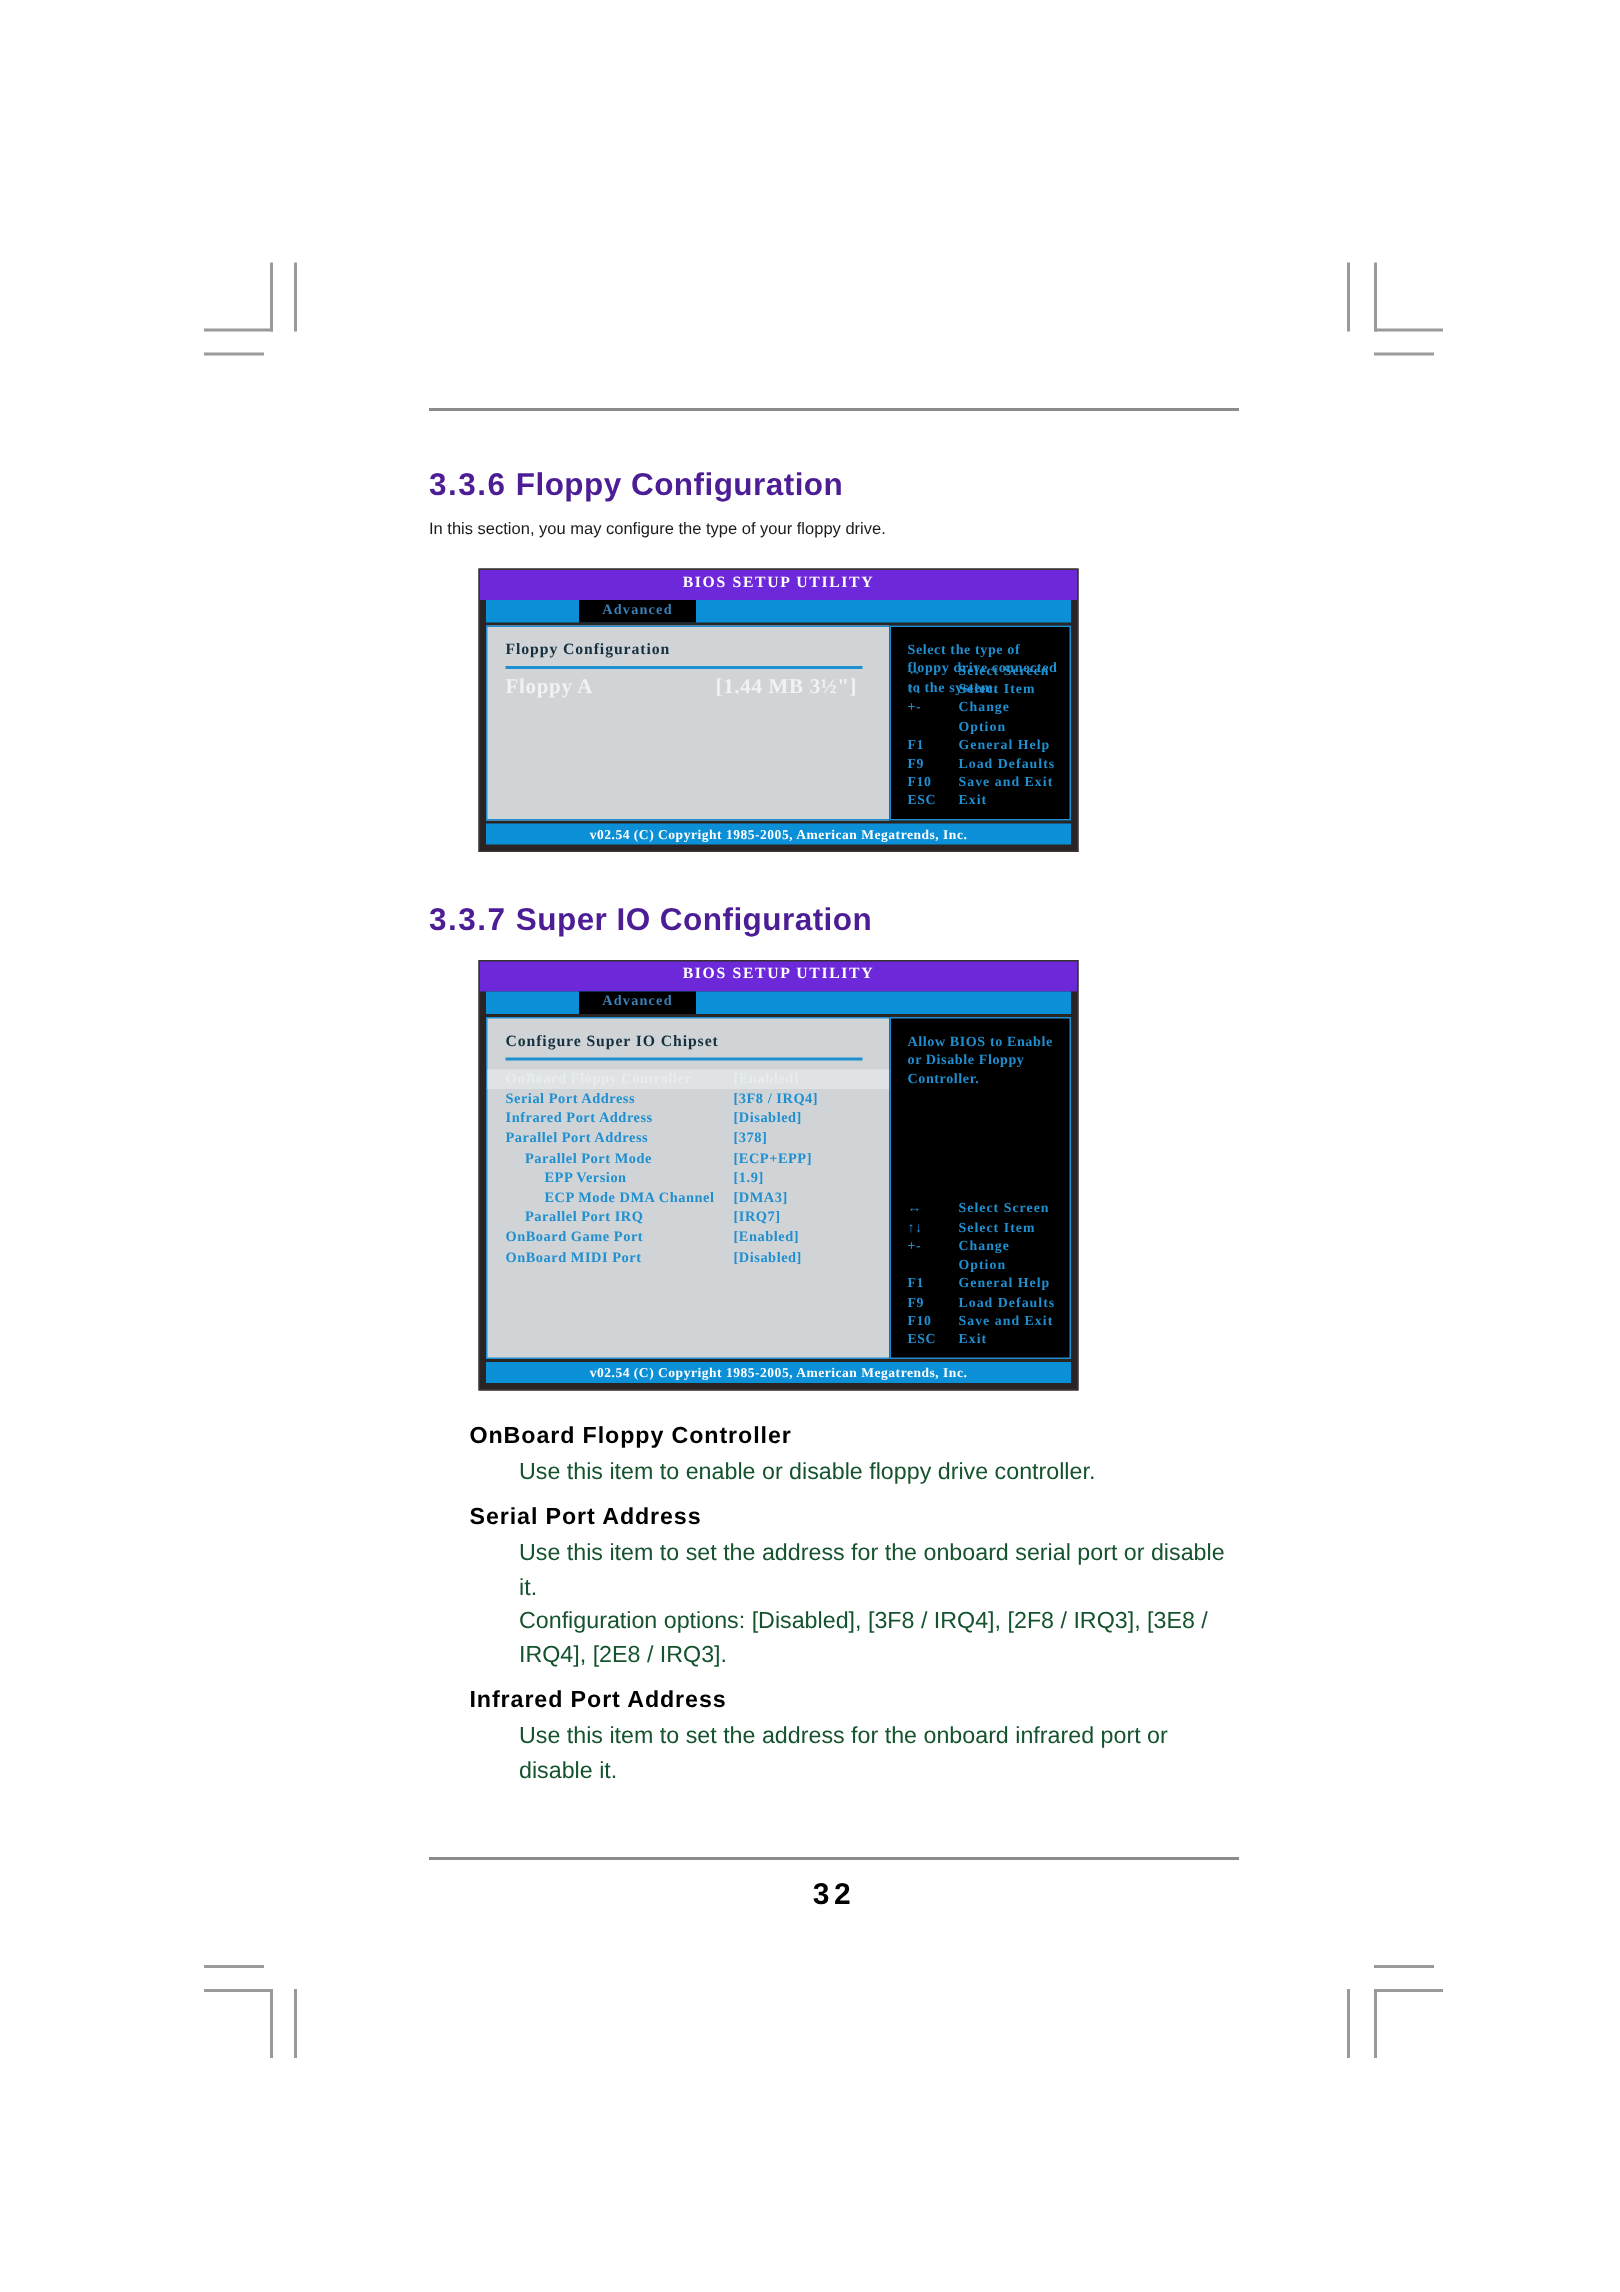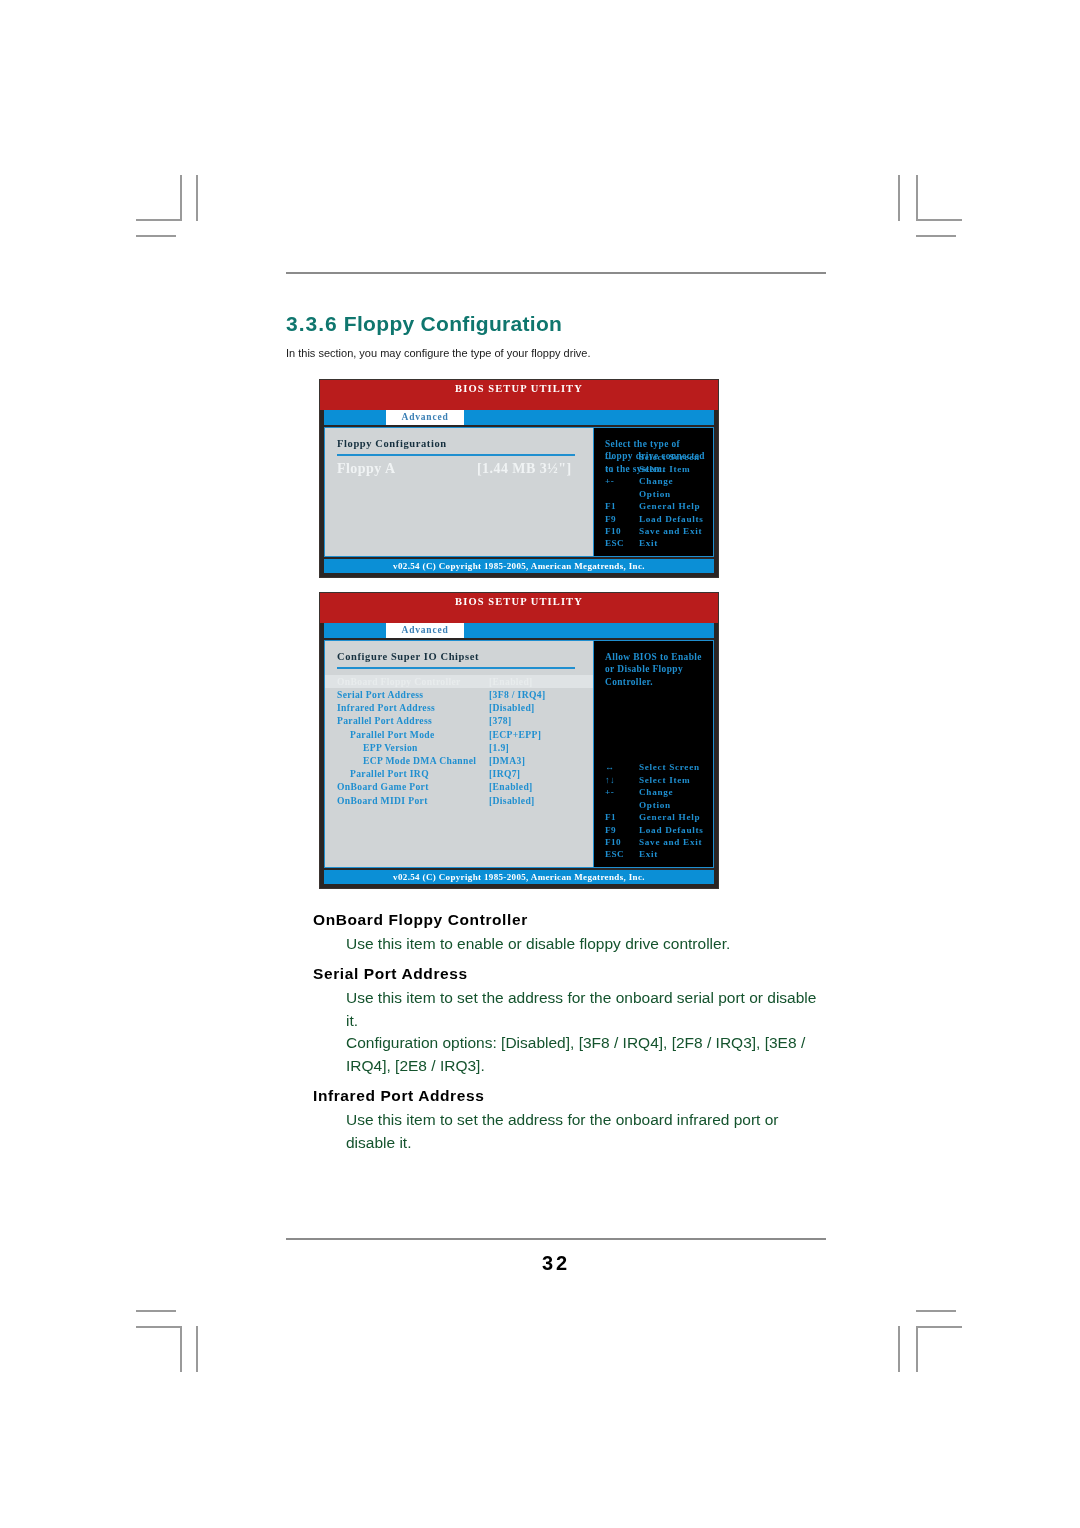--- a/index.html
+++ b/index.html
@@ -69,21 +69,21 @@
     left: 286px;
     top: 1238px;
     width: 540px;
     height: 2px;
     background: #8b8b8b;
   }
 
   h2.section {
     font-size: 21px;
     font-weight: bold;
-    color: #0f766e;
+    color: #4c1d95;
     margin: 0 0 10px 0;
     letter-spacing: 0.3px;
     font-family: "Liberation Sans", sans-serif;
   }
   h2.section .num { letter-spacing: 1px; }
 
   p.intro {
     font-size: 11px;
     color: #1a1a1a;
     margin: 0 0 18px 0;
@@ -94,45 +94,45 @@
   .bios {
     width: 398px;
     margin-left: 33px;
     background: #2a2524;
     padding: 0;
     position: relative;
     font-family: "Liberation Serif", serif;
     border: 1px solid #3a3330;
   }
   .bios-title {
-    height: 30px;
+    height: 20px;
     line-height: 17px;
     text-align: center;
     color: #ffffff;
     font-size: 10.5px;
     font-weight: bold;
     letter-spacing: 1.1px;
-    background: #b91c1c;
+    background: #6d28d9;
     font-family: "Liberation Serif", serif;
   }
   .bios-tabs {
     height: 15px;
     background: #0b8fd6;
     position: relative;
     margin: 0 4px;
   }
   .bios-tab-active {
     position: absolute;
     left: 62px;
     top: 0;
     width: 78px;
     height: 15px;
     line-height: 15px;
     text-align: center;
-    background: #ffffff;
+    background: #000000;
     color: #3a7fb5;
     font-size: 9.5px;
     font-weight: bold;
     letter-spacing: 0.8px;
     font-family: "Liberation Serif", serif;
   }
   .bios-body {
     margin: 2px 4px 0 4px;
     background: #2a2524;
     display: flex;
@@ -355,20 +355,24 @@
             <div class="key-row">
               <span class="key-k">ESC</span>
               <span class="key-d">Exit</span>
             </div>
           </div>
       </div>
     </div>
     <div class="bios-footer">v02.54 (C) Copyright 1985-2005, American Megatrends, Inc.</div>
   </div>
 
+  <h2 class="section" style="margin-top:34px;">
+    <span class="num">3.3.7</span>
+    <span>Super IO Configuration</span>
+  </h2>
 
   <div class="bios" style="margin-top:14px;">
     <div class="bios-title">BIOS SETUP UTILITY</div>
     <div class="bios-tabs">
       <div class="bios-tab-active">Advanced</div>
     </div>
     <div class="bios-body">
       <div class="bios-main">
         <div class="panel-heading">Configure Super IO Chipset</div>
         <div class="panel-underline"></div>

